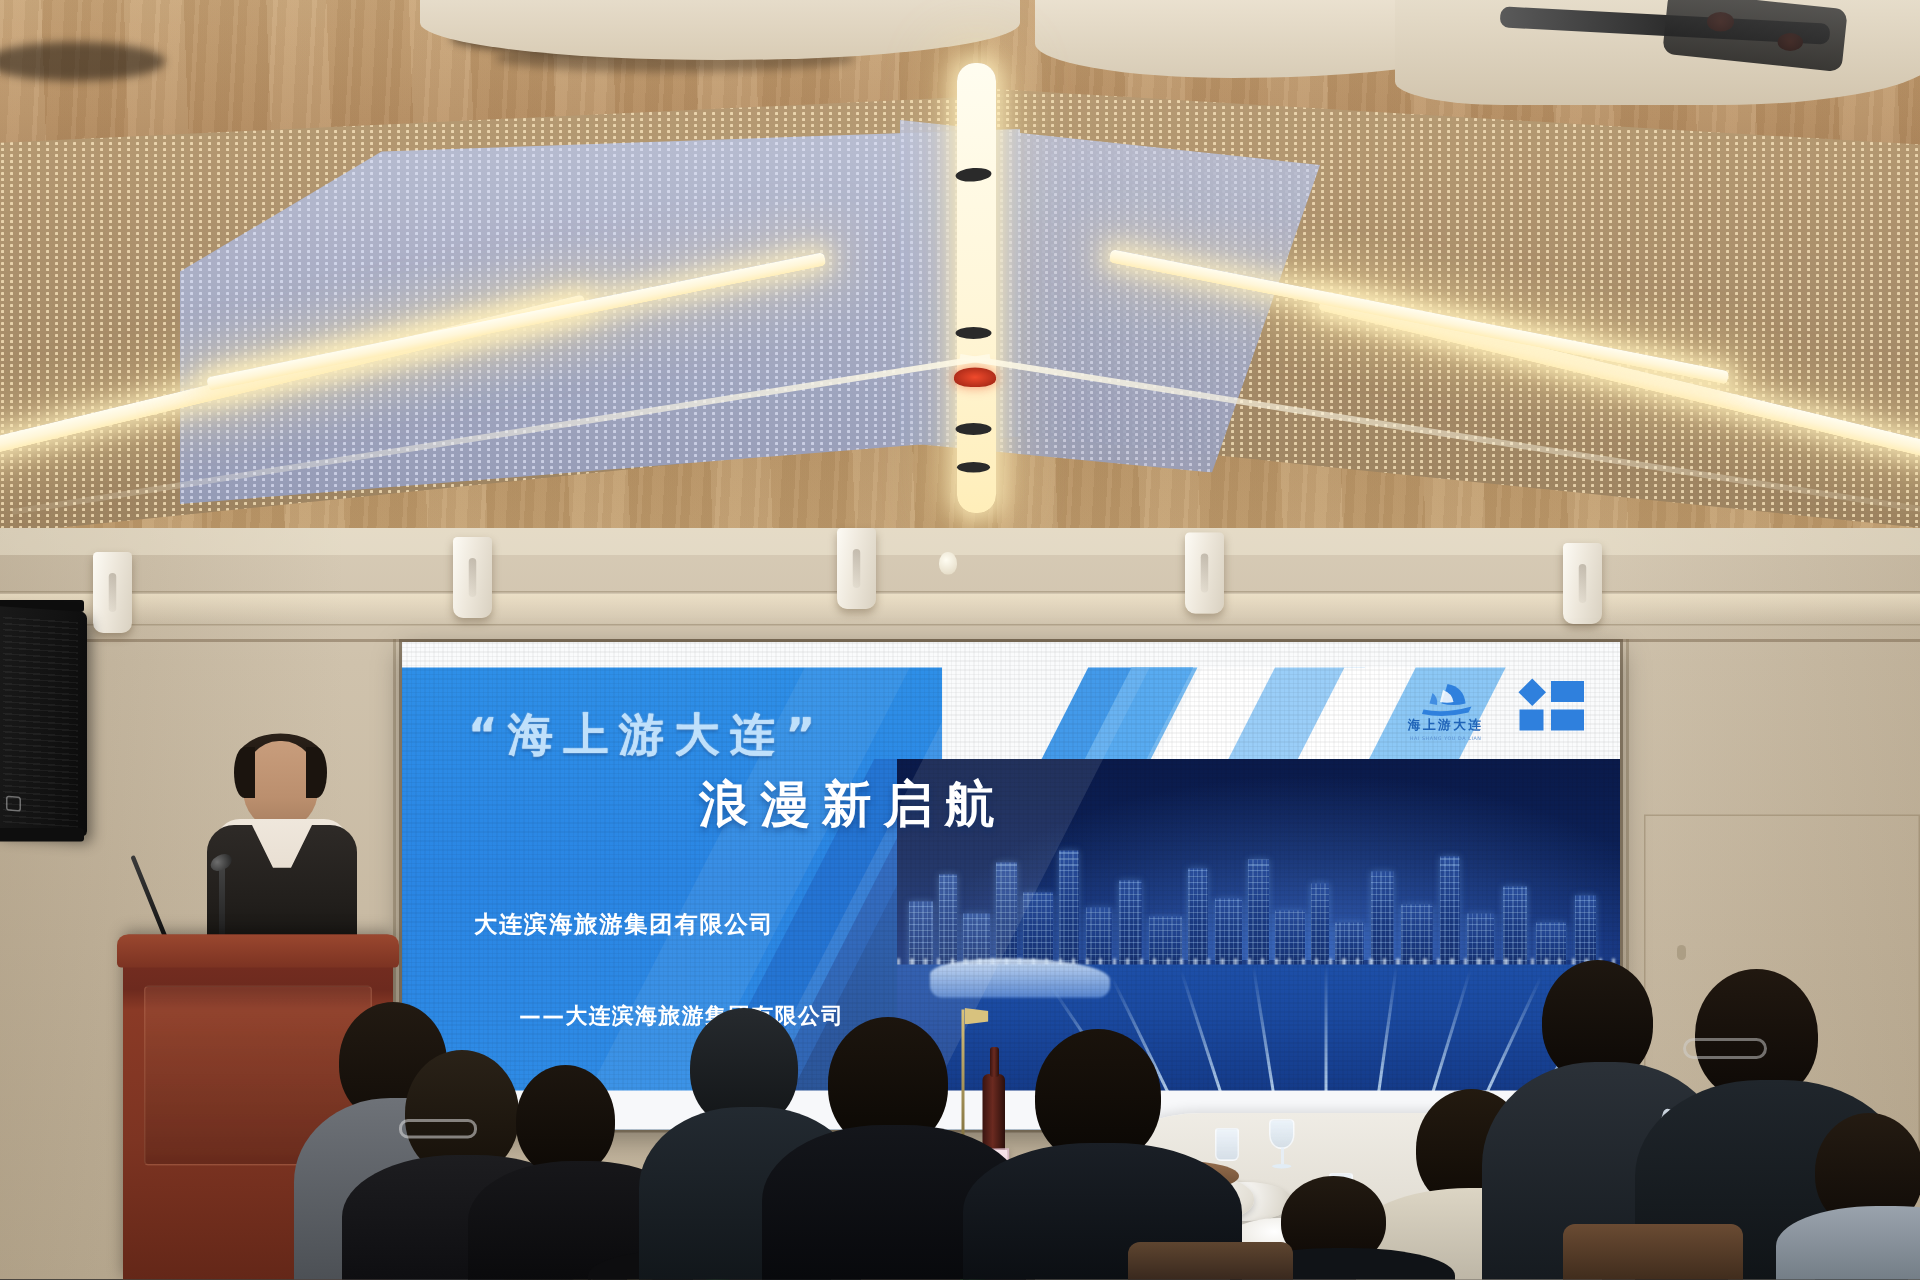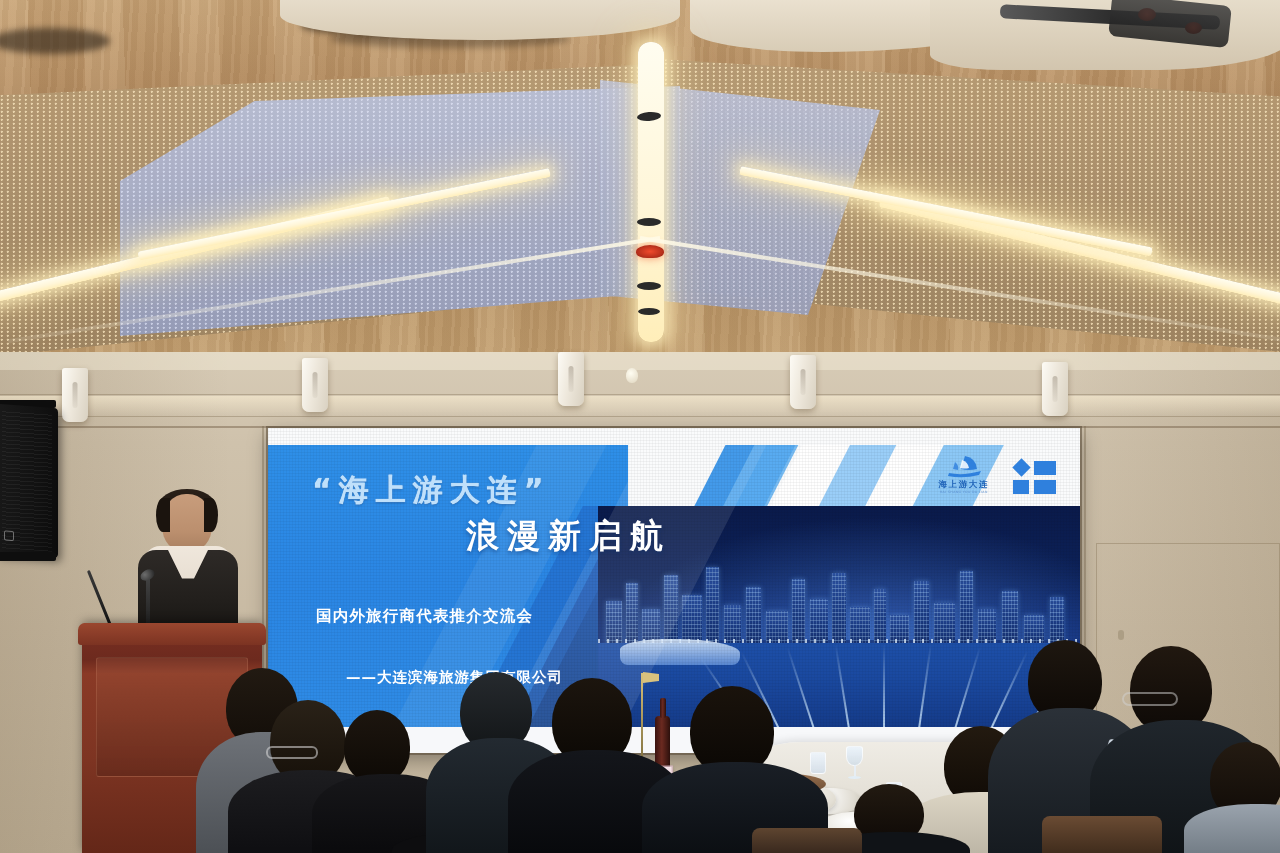--- a/index.html
+++ b/index.html
@@ -176,21 +176,21 @@
   }
   #title2{
     left:198px; top:86px; font-size:33px; letter-spacing:8px; font-weight:800;
     color:#ffffff; text-shadow:0 2px 4px rgba(10,45,105,.5);
   }
   #sub1{ left:48px; top:154px; font-size:15.5px; font-weight:700; letter-spacing:1.2px; color:#fff; }
   #sub2{ left:48px; top:178px; font-size:15.5px; font-weight:700; letter-spacing:1.2px; color:#fff; }
   #credit{ left:78px; top:240px; font-size:14.5px; font-weight:700; letter-spacing:1px; color:#fff; }
 
   
-  #logo-lockup{ position:absolute; right:24px; top:26px; display:flex; align-items:flex-end; gap:24px; }
+  #logo-lockup{ position:absolute; right:24px; top:26px; display:flex; align-items:flex-start; gap:24px; }
   .logo-mark{ display:flex; flex-direction:column; align-items:center; gap:2px; }
   .logo-sail{ width:42px; height:24px; }
   .logo-cn{ font-size:8.5px; font-weight:700; color:#1f63b8; letter-spacing:1.6px; line-height:1; }
   .logo-en{ font-size:3.2px; color:#5a8fd0; letter-spacing:.4px; line-height:1; }
   #tile-mark{ display:grid; grid-template-columns:16px 22px; grid-template-rows:14px 14px; gap:5px; align-items:center; }
   .tile{ background:#2f80dd; }
   .tile.dia{ width:13px; height:13px; transform:rotate(45deg); justify-self:center; }
 
   
   #podium{
@@ -490,21 +490,21 @@
     </div>
 
     <div class="diag" style="left:300px;top:17px;width:120px;height:308px;background:rgba(255,255,255,.10);"></div>
     <div class="diag" style="left:190px;top:17px;width:70px;height:308px;background:rgba(255,255,255,.07);"></div>
 
     <div class="led-tex"></div>
     <div class="white-bottom"></div>
 
     <div class="scr-txt" id="title2">浪漫新启航</div>
     <div class="scr-txt" id="title1">“海上游大连”</div>
-    <div class="scr-txt" id="sub2">国内外旅行商代表推介交流会</div>
+    <div class="scr-txt" id="sub2">大连滨海旅游集团有限公司</div>
     <div class="scr-txt" id="credit">——大连滨海旅游集团有限公司</div>
 
     <div id="logo-lockup">
       <div class="logo-mark">
         <svg class="logo-sail" viewBox="0 0 42 24">
           <path d="M6 19 Q20 22 38 17 L36 21 Q20 25 5 22 Z" fill="#2f80dd"></path>
           <path d="M22 2 Q33 4 34 15 Q26 17 18 15 Z" fill="#2f80dd"></path>
           <path d="M19 6 Q25 8 26 14 Q22 15 17 14 Z" fill="#ffffff" opacity=".85"></path>
           <path d="M12 8 Q16 11 15 16 L10 15 Z" fill="#2f80dd" opacity=".8"></path>
         </svg>

